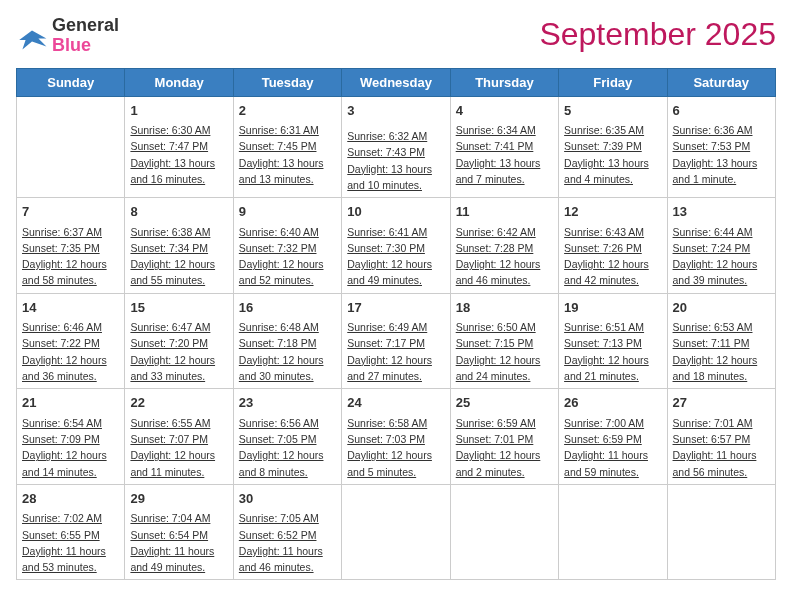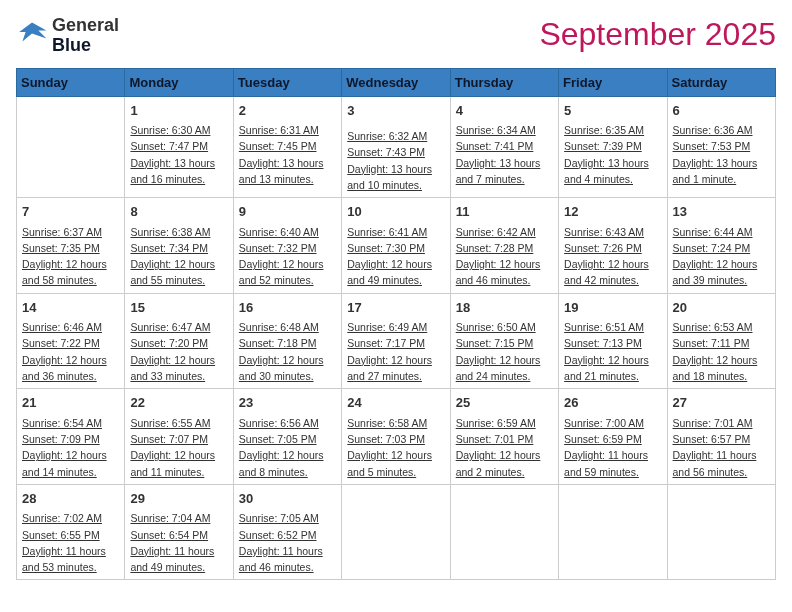--- a/index.html
+++ b/index.html
@@ -11,30 +11,30 @@
       padding: 16px;
     }
     .header {
       display: flex;
       justify-content: space-between;
       align-items: flex-start;
       margin-bottom: 12px;
     }
     .logo {
       display: flex;
-      align-items: flex-start;
+      align-items: flex-end;
       gap: 4px;
     }
     .logo-text {
       font-size: 18px;
       font-weight: bold;
       color: #333;
       line-height: 1.1;
     }
-    .logo-blue { color: #0f172a; }
+    .logo-blue { color: #ec4899; }
     .logo-bird {
       width: 32px;
       height: 32px;
     }
     .title-block { text-align: right; }
     .title-block h1 {
       font-size: 32px;
       font-weight: 300;
       color: #be185d;
     }
@@ -43,23 +43,23 @@
       font-weight: normal;
       color: #555;
     }
     table {
       width: 100%;
       border-collapse: collapse;
       font-size: 11px;
     }
     thead th {
       background: #3a7fc1;
-      color: #0f172a;
+      color: #ffffff;
       padding: 6px 4px;
-      text-align: left;
+      text-align: center;
       font-size: 13px;
       font-weight: bold;
       border: 1px solid #2a6aa0;
     }
     tbody td {
       border: 1px solid #ccc;
       vertical-align: top;
       padding: 4px 5px;
       width: 14.28%;
       min-height: 80px;

